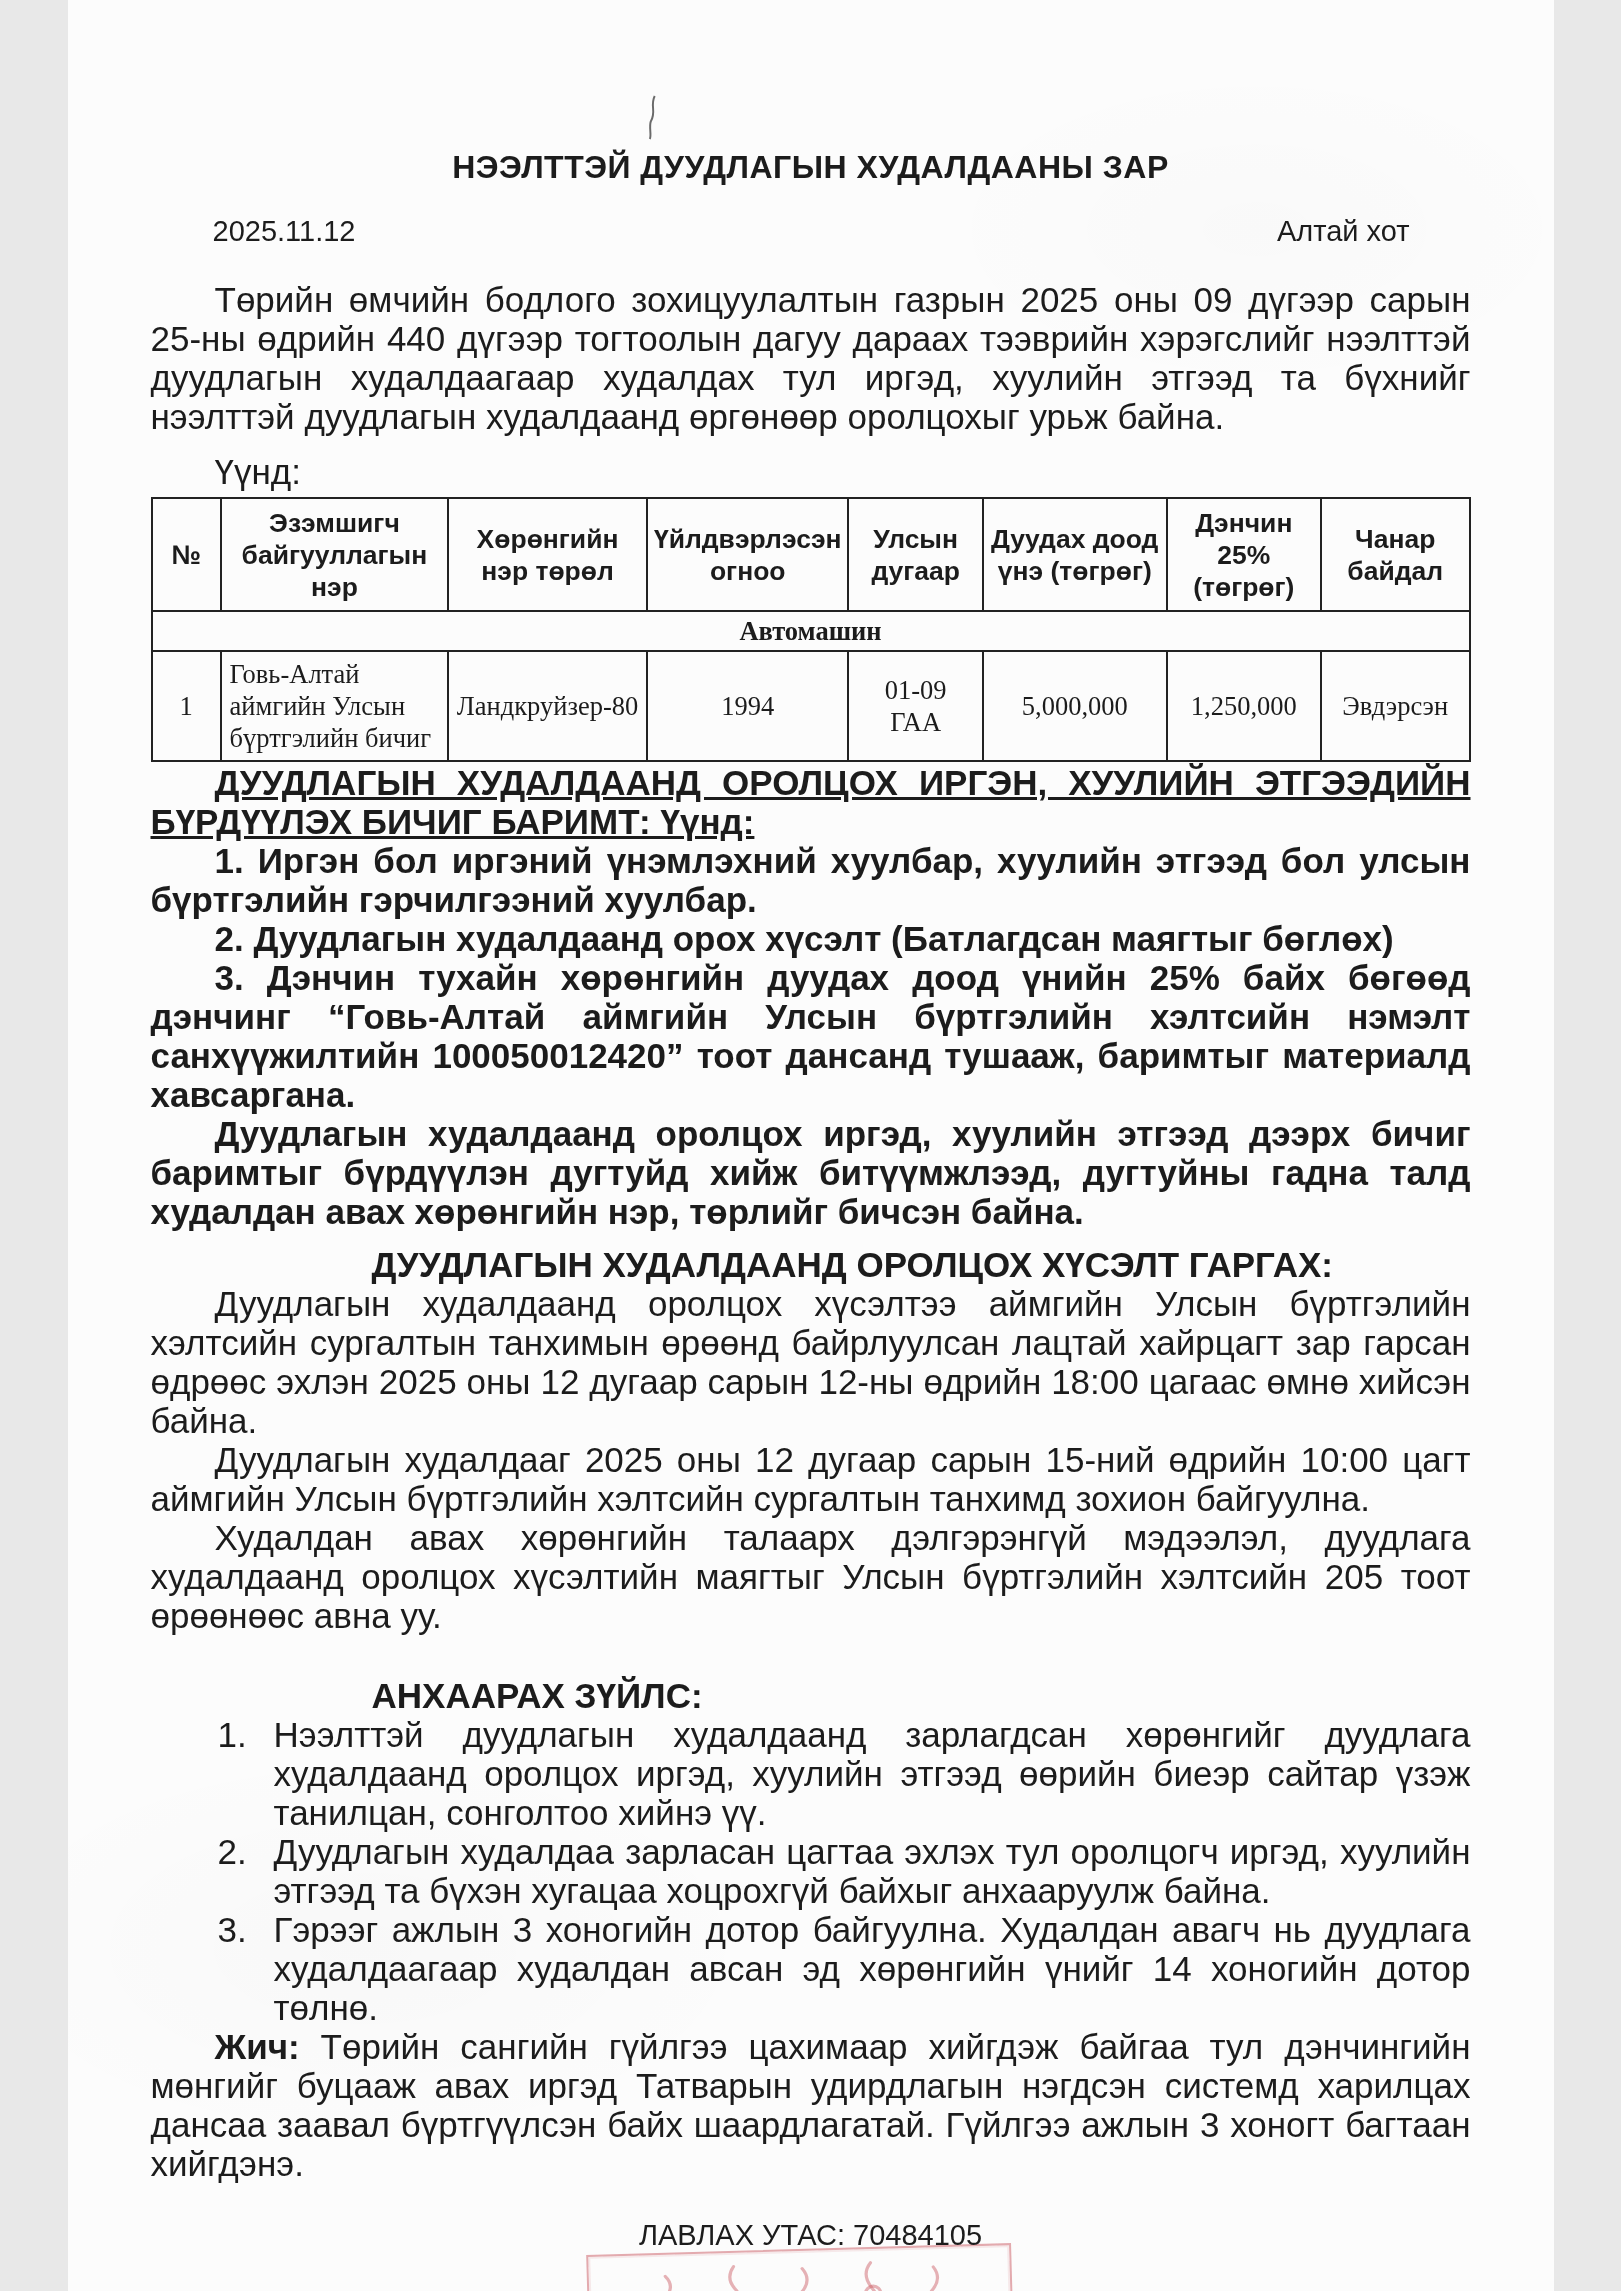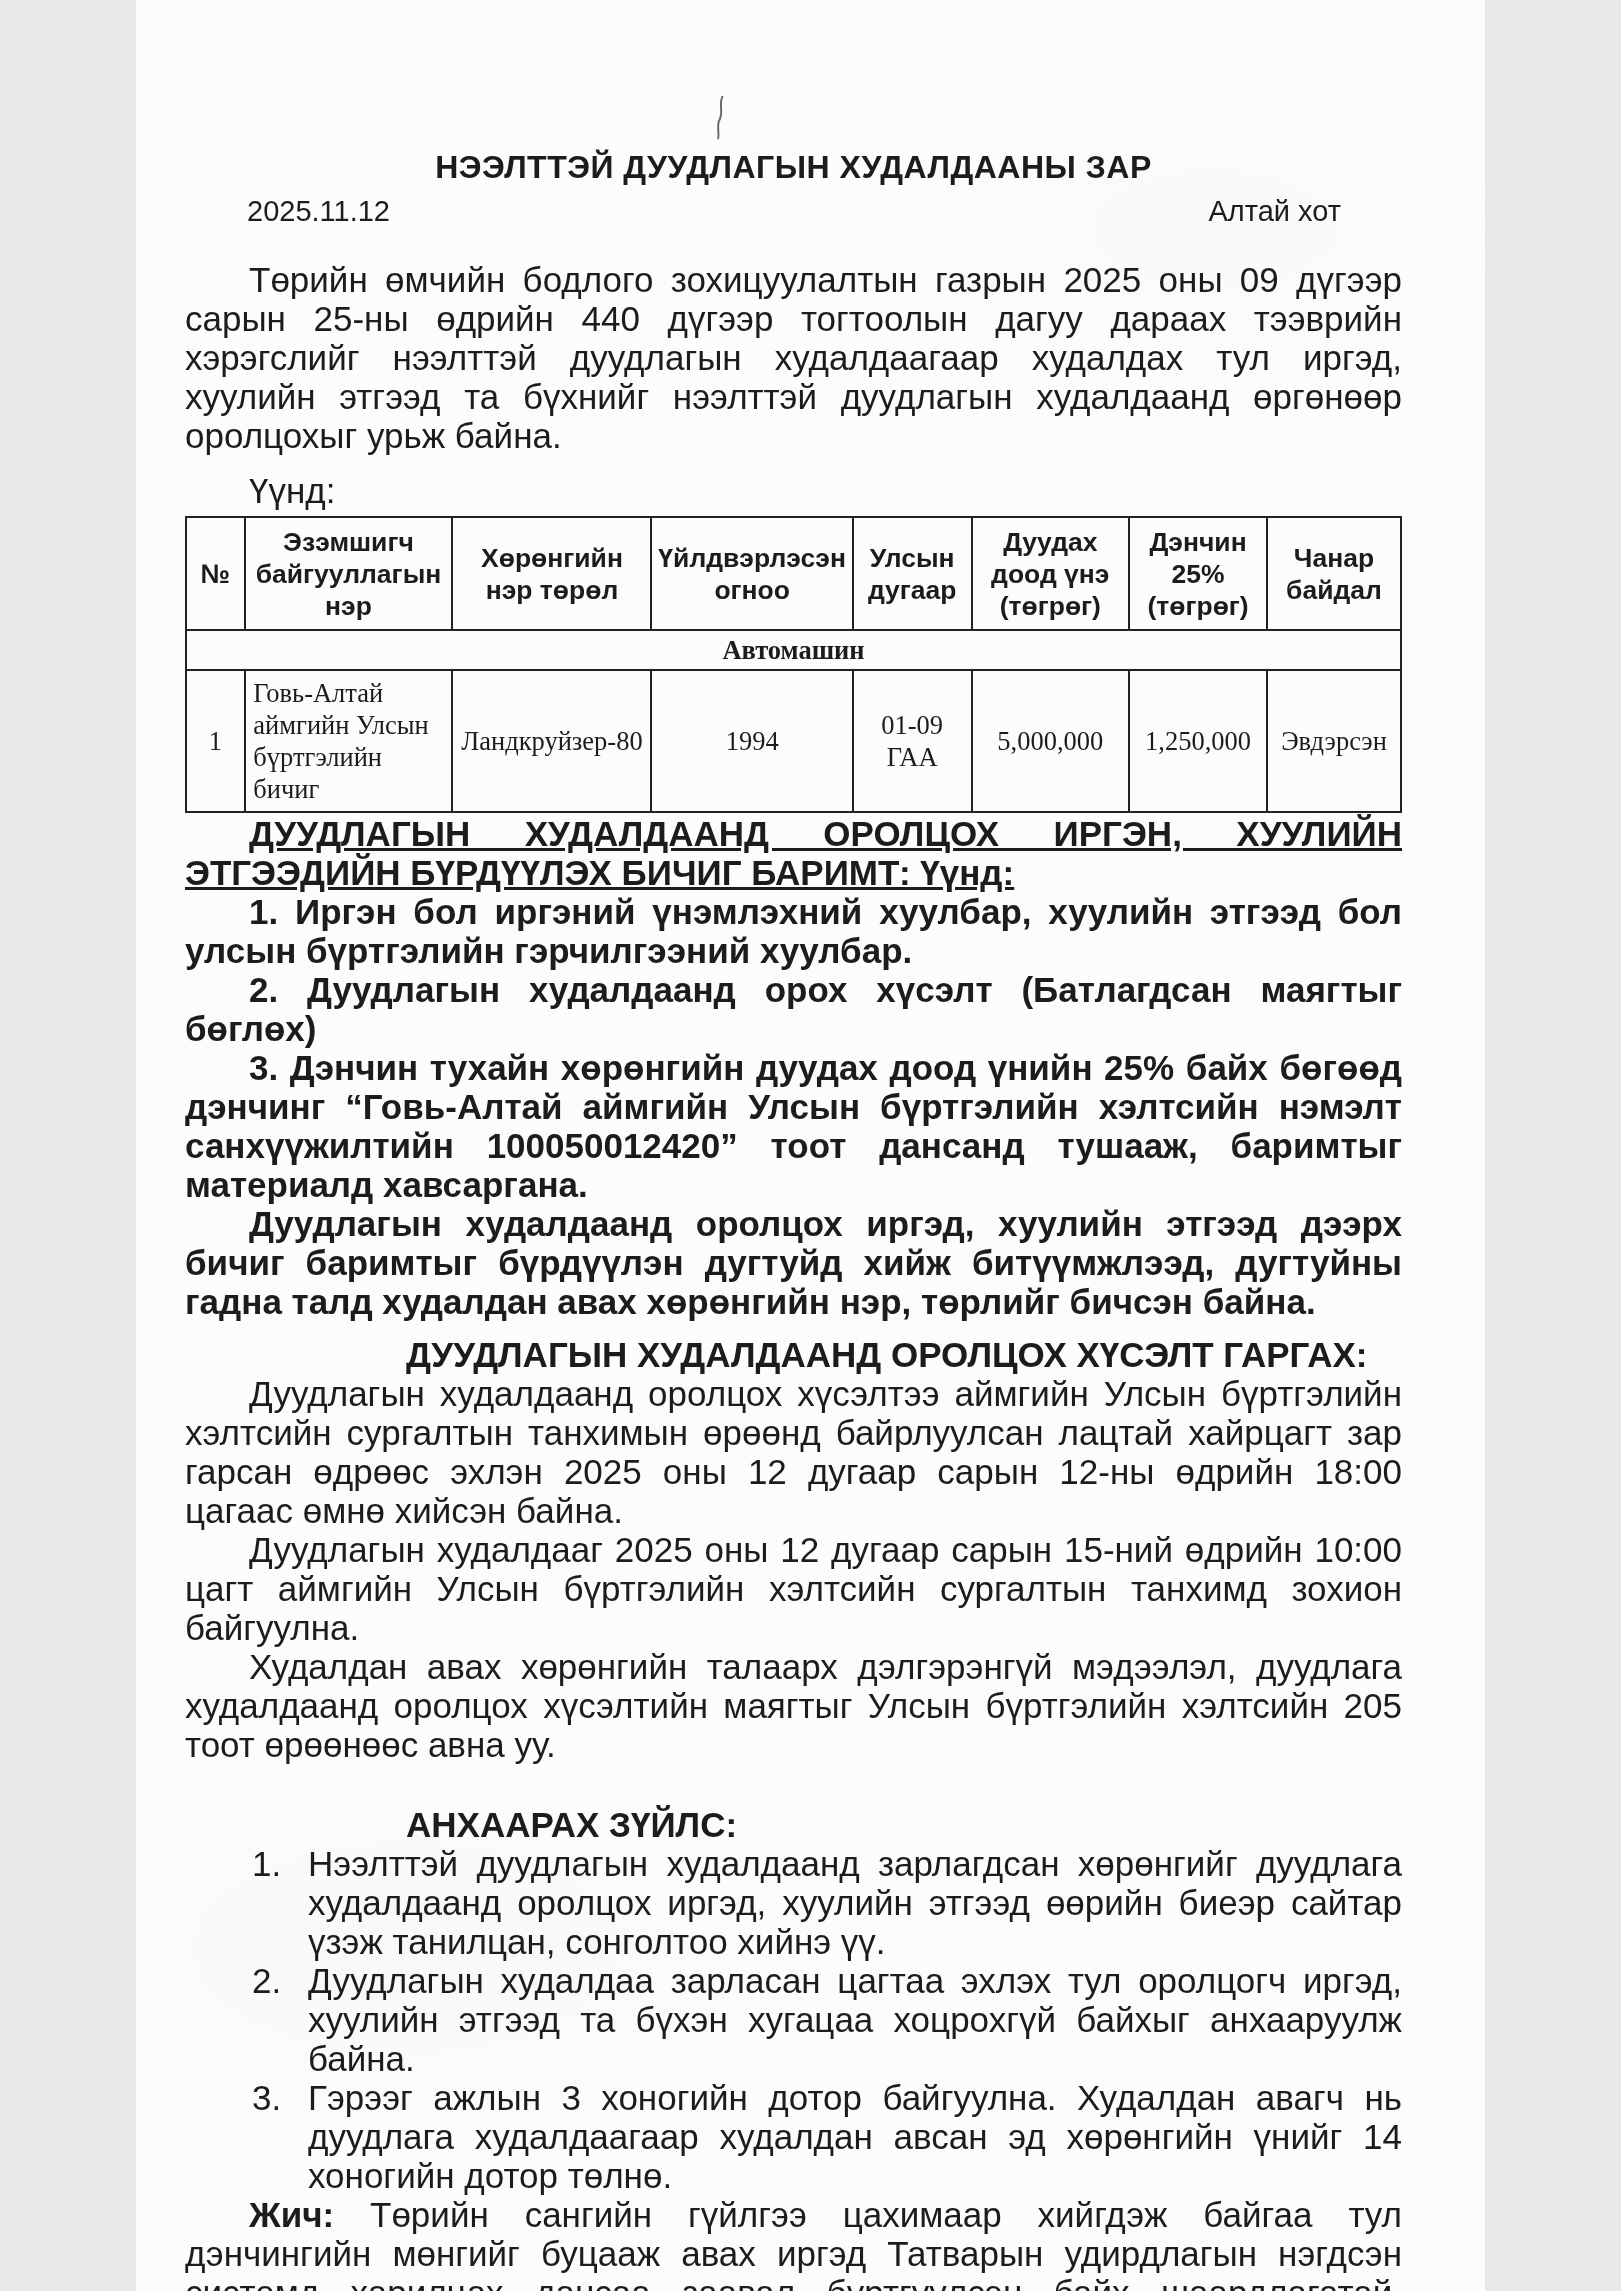--- a/index.html
+++ b/index.html
@@ -1,36 +1,36 @@
 <!DOCTYPE html>
 <html><head>
 <meta charset="utf-8">
 <style>
   html,body{margin:0;padding:0;background:#e8e8e8;}
   .page{
     position:relative;
-    width:1349px;height:2292px;
+    width:1486px;height:2292px;
     margin:0 auto;
     background:
       radial-gradient(ellipse 588px 294px at 20% 85%, rgba(0,0,0,0.015), transparent 70%),
       radial-gradient(ellipse 490px 245px at 80% 10%, rgba(0,0,0,0.012), transparent 70%),
       #fcfcfc;
     font-family:"Liberation Sans","DejaVu Sans",sans-serif;
     color:#1c1c1c;
     box-sizing:border-box;
-    padding:147px 83px 0 49px;
+    padding:147px 83px 0 83px;
     overflow:hidden;
   }
   .title{
     text-align:center;font-weight:bold;font-size:32px;line-height:41px;
     letter-spacing:0.5px;
   }
   .meta-row{
     display:flex;justify-content:space-between;
-    margin-top:4px;padding:0 61px 0 62px;
+    margin-top:24px;padding:0 61px 0 62px;
     font-size:29px;line-height:39px;
   }
   p{margin:0;font-size:35px;line-height:39px;text-align:justify;}
   .indent{text-indent:64px;}
   .bold{font-weight:bold;}
   .intro{margin-top:29px;}
   .uund{margin-top:16px;}
   table{
     width:100%;border-collapse:collapse;margin-top:5.9px;
     font-size:26.5px;line-height:32px;

